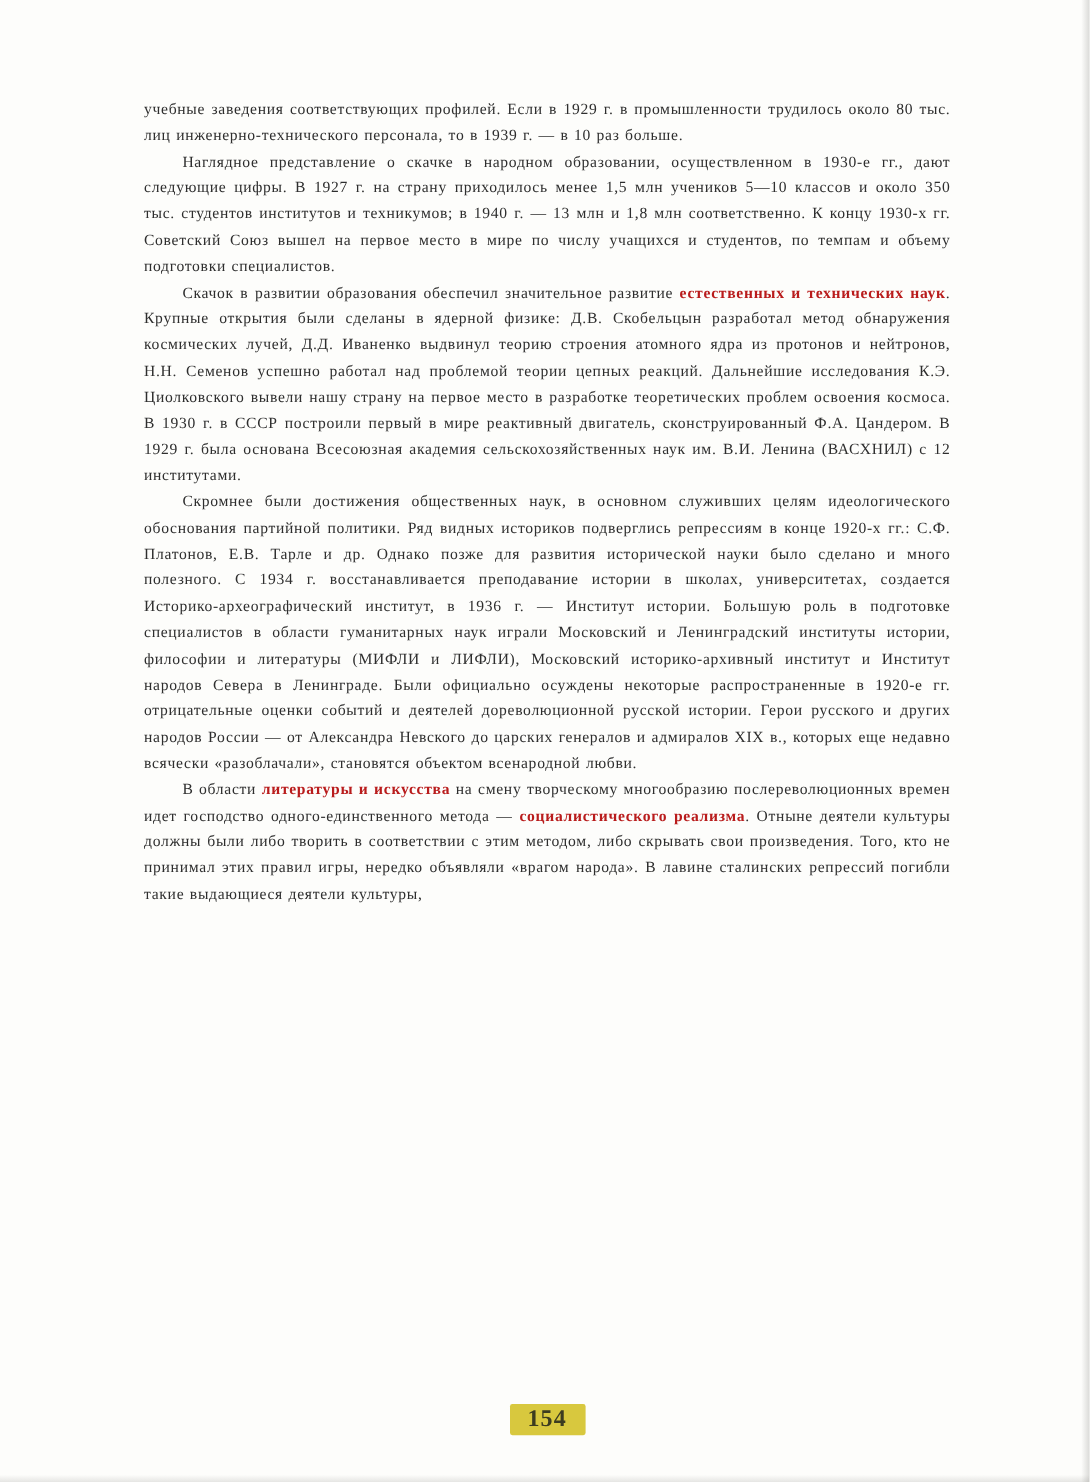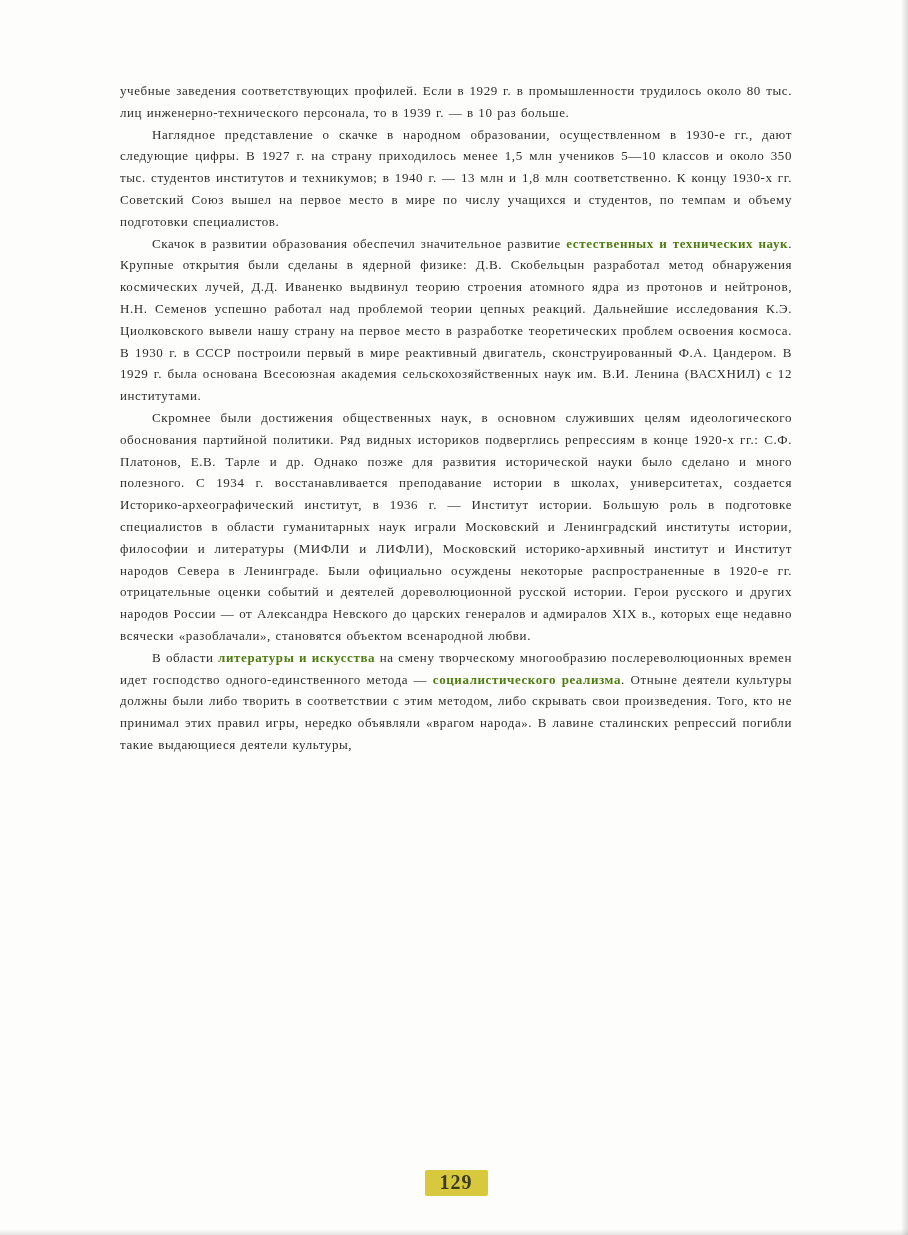--- a/index.html
+++ b/index.html
@@ -47,21 +47,21 @@
   }
   .para {
     margin: 0;
     text-indent: 32px;
   }
   .para.no-indent {
     text-indent: 0;
   }
   .bold {
     font-weight: bold;
-    color: #4d7c0f;
+    color: #b91c1c;
   }
   .page-number-row {
     position: absolute;
     left: 120px;
     top: 1170px;
     width: 672px;
     text-align: center;
   }
   .page-number {
     display: inline-block;
@@ -80,17 +80,17 @@
 
 <div class="scan-page" style="background: rgb(253, 253, 251);">
   <div class="text-block" id="text-block" style="color: rgb(46, 46, 46);">
       <p class="para no-indent"><span>учебные заведения соответствующих профилей. Если в 1929 г. в промышленности трудилось около 80 тыс. лиц инженерно-технического персонала, то в 1939 г. — в 10 раз больше.</span></p>
       <p class="para"><span>Наглядное представление о скачке в народном образовании, осуществленном в 1930-е гг., дают следующие цифры. В 1927 г. на страну приходилось менее 1,5 млн учеников 5—10 классов и около 350 тыс. студентов институтов и техникумов; в 1940 г. — 13 млн и 1,8 млн соответственно. К концу 1930-х гг. Советский Союз вышел на первое место в мире по числу учащихся и студентов, по темпам и объему подготовки специалистов.</span></p>
       <p class="para"><span>Скачок в развитии образования обеспечил значительное развитие </span><span class="bold">естественных и технических наук</span><span>. Крупные открытия были сделаны в ядерной физике: Д.В. Скобельцын разработал метод обнаружения космических лучей, Д.Д. Иваненко выдвинул теорию строения атомного ядра из протонов и нейтронов, Н.Н. Семенов успешно работал над проблемой теории цепных реакций. Дальнейшие исследования К.Э. Циолковского вывели нашу страну на первое место в разработке теоретических проблем освоения космоса. В 1930 г. в СССР построили первый в мире реактивный двигатель, сконструированный Ф.А. Цандером. В 1929 г. была основана Всесоюзная академия сельскохозяйственных наук им. В.И. Ленина (ВАСХНИЛ) с 12 институтами.</span></p>
       <p class="para"><span>Скромнее были достижения общественных наук, в основном служивших целям идеологического обоснования партийной политики. Ряд видных историков подверглись репрессиям в конце 1920-х гг.: С.Ф. Платонов, Е.В. Тарле и др. Однако позже для развития исторической науки было сделано и много полезного. С 1934 г. восстанавливается преподавание истории в школах, университетах, создается Историко-археографический институт, в 1936 г. — Институт истории. Большую роль в подготовке специалистов в области гуманитарных наук играли Московский и Ленинградский институты истории, философии и литературы (МИФЛИ и ЛИФЛИ), Московский историко-архивный институт и Институт народов Севера в Ленинграде. Были официально осуждены некоторые распространенные в 1920-е гг. отрицательные оценки событий и деятелей дореволюционной русской истории. Герои русского и других народов России — от Александра Невского до царских генералов и адмиралов XIX в., которых еще недавно всячески «разоблачали», становятся объектом всенародной любви.</span></p>
       <p class="para"><span>В области </span><span class="bold">литературы и искусства</span><span> на смену творческому многообразию послереволюционных времен идет господство одного-единственного метода — </span><span class="bold">социалистического реализма</span><span>. Отныне деятели культуры должны были либо творить в соответствии с этим методом, либо скрывать свои произведения. Того, кто не принимал этих правил игры, нередко объявляли «врагом народа». В лавине сталинских репрессий погибли такие выдающиеся деятели культуры,</span></p>
     </div>
   <div class="page-number-row">
-    <span class="page-number" style="background: rgb(216, 200, 62);">129</span>
+    <span class="page-number" style="background: rgb(216, 200, 62);">154</span>
   </div>
   <div class="edge-shadow-right"></div>
   <div class="edge-shadow-bottom"></div>
 </div>
 
 </body></html>

